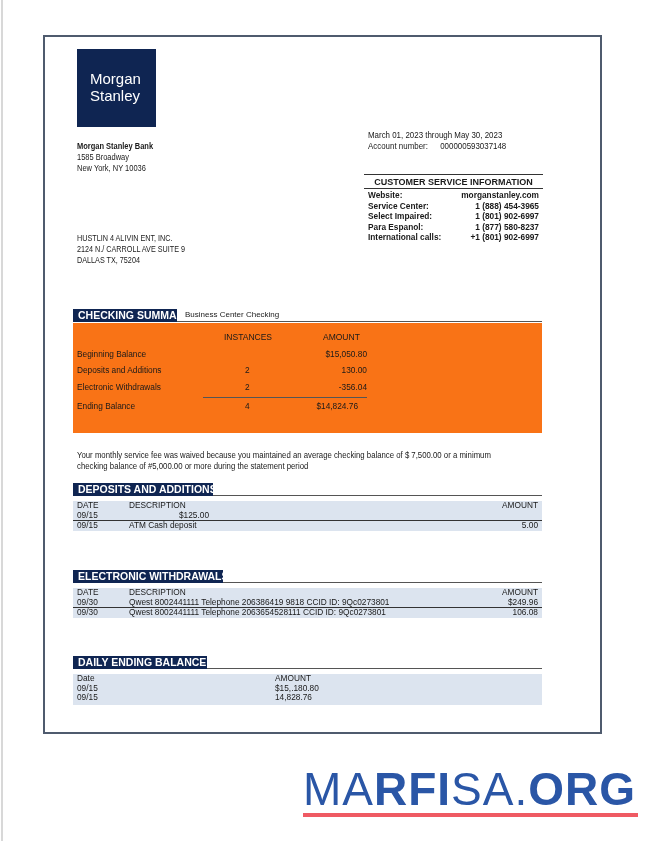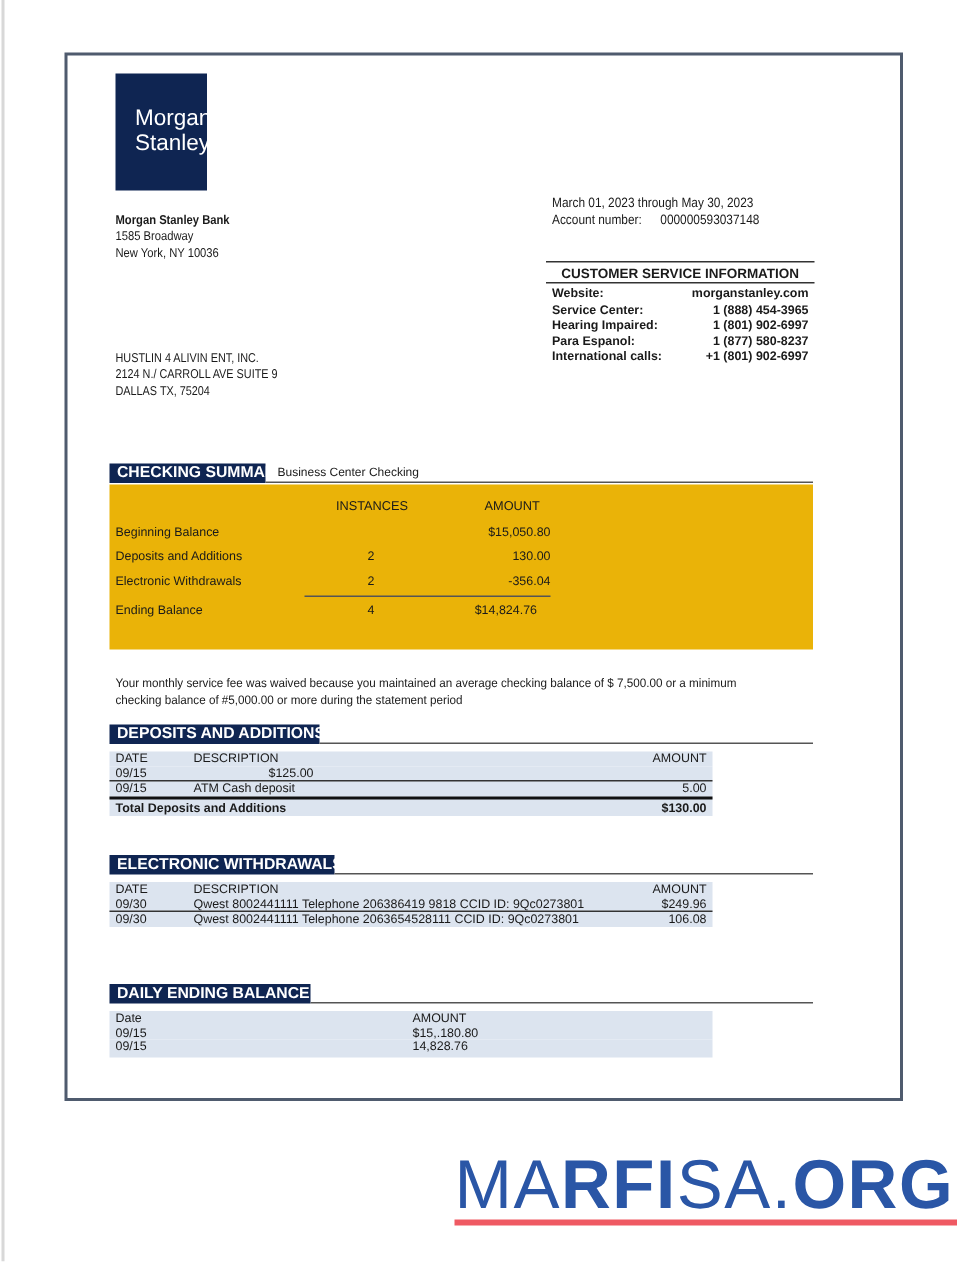--- a/index.html
+++ b/index.html
@@ -1,44 +1,44 @@
 <!DOCTYPE html>
 <html><head>
   <meta charset="utf-8">
   <style>
     * { box-sizing: border-box; margin: 0; padding: 0; }
     html, body { width: 651px; height: 841px; background: #ffffff; overflow: hidden; }
     body { position: relative; font-family: "Liberation Sans", sans-serif; color: #1a1a1a; }
     .left-edge { position: absolute; left: 1px; top: 0; width: 2px; height: 841px; background: #d8d8d8; }
     .frame { position: absolute; left: 43px; top: 35px; width: 559px; height: 699px; border: 2px solid #4f5b6e; background: #fff; }
-    .logo { position: absolute; left: 77px; top: 49px; width: 61px; height: 78px; background: #0f2552; color: #fff; font-size: 15px; line-height: 17px; padding-top: 21px; padding-left: 13px; font-family: "Liberation Sans", sans-serif; }
+    .logo { position: absolute; left: 77px; top: 49px; width: 79px; height: 78px; background: #0f2552; color: #fff; font-size: 15px; line-height: 17px; padding-top: 21px; padding-left: 13px; font-family: "Liberation Sans", sans-serif; }
     .bank-addr { position: absolute; left: 77px; top: 141px; font-size: 8.5px; line-height: 11px; transform: scaleX(0.88); transform-origin: left top; }
     .bank-addr .b { font-weight: bold; }
     .period { position: absolute; left: 368px; top: 130px; font-size: 9px; line-height: 11px; transform: scaleX(0.88); transform-origin: left top; white-space: nowrap; }
     .period .acct-num { margin-left: 14px; }
     .csi { position: absolute; left: 364px; top: 174px; width: 179px; }
     .csi-title { border-top: 1.5px solid #333; border-bottom: 1.5px solid #333; text-align: center; font-size: 9px; font-weight: bold; line-height: 12px; padding-top: 1px; letter-spacing: 0; }
     .csi-row { display: flex; justify-content: space-between; font-size: 8.3px; font-weight: bold; line-height: 10.5px; padding: 0 4px 0 4px; }
     .csi-rows { padding-top: 1px; }
     .cust-addr { position: absolute; left: 77px; top: 233px; font-size: 8.5px; line-height: 11px; transform: scaleX(0.85); transform-origin: left top; white-space: nowrap; }
 
     .sec-head { position: absolute; display: flex; align-items: flex-end; }
     .sec-tag { background: #0f2552; color: #fff; font-weight: bold; font-size: 10.5px; line-height: 13px; padding: 0 5px; white-space: nowrap; }
     .sec-line { flex: 1; border-bottom: 1px solid #555; height: 13px; }
     .sec-sub { font-size: 8px; padding-left: 8px; line-height: 12px; flex: 1; border-bottom: 1.5px solid #555; }
 
-    .summary-box { position: absolute; left: 73px; top: 323px; width: 469px; height: 110px; background: #eab308; font-size: 8.5px; }
+    .summary-box { position: absolute; left: 73px; top: 323px; width: 469px; height: 110px; background: #f97316; font-size: 8.5px; }
     .sum-col-head { position: absolute; top: 9px; font-size: 8.5px; }
     .sum-row { position: absolute; left: 4px; width: 300px; font-size: 8.3px; }
     .sum-row span { position: absolute; white-space: nowrap; }
     .sum-divider { position: absolute; left: 130px; top: 74px; width: 164px; border-top: 1px solid #555; }
 
     .note { position: absolute; left: 77px; top: 451px; width: 470px; font-size: 8.2px; line-height: 10.5px; transform: scaleX(0.95); transform-origin: left top; }
 
-    .tx-box { position: absolute; left: 73px; width: 402px; font-size: 8.3px; }
+    .tx-box { position: absolute; left: 73px; width: 469px; font-size: 8.3px; }
     .tx-row { display: flex; line-height: 9.5px; padding: 0 4px; background: #dce4ef; }
     .tx-row .c-date { width: 52px; }
     .tx-row .c-desc { flex: 1; }
     .tx-row .c-amt { width: 80px; text-align: right; }
     .tx-row.sep { border-top: 1px solid #333; }
     .tx-row.total { border-top: 2px solid #111; font-weight: bold; line-height: 11px; }
     .tx-row.total.normal-amt .c-amt { font-weight: normal; }
 
     .deb-row { display: flex; line-height: 9.5px; padding: 0 4px; background: #dce4ef; font-size: 8.3px; }
     .deb-row .c-date { width: 198px; }
@@ -75,21 +75,21 @@
   <div class="csi-rows">
     <div class="csi-row">
         <span>Website:</span>
         <span>morganstanley.com</span>
       </div>
     <div class="csi-row">
         <span>Service Center:</span>
         <span>1 (888) 454-3965</span>
       </div>
     <div class="csi-row">
-        <span>Hearing Impaired:</span>
+        <span>Select Impaired:</span>
         <span>1 (801) 902-6997</span>
       </div>
     <div class="csi-row">
         <span>Para Espanol:</span>
         <span>1 (877) 580-8237</span>
       </div>
     <div class="csi-row">
         <span>International calls:</span>
         <span>+1 (801) 902-6997</span>
       </div>
@@ -147,24 +147,20 @@
   </div>
   <div class="tx-row">
     <span class="c-date">09/15</span>
     <span class="c-amt">$125.00</span>
   </div>
   <div class="tx-row sep">
     <span class="c-date">09/15</span>
     <span class="c-desc">ATM Cash deposit</span>
     <span class="c-amt">5.00</span>
   </div>
-  <div class="tx-row total">
-    <span class="c-desc">Total Deposits and Additions</span>
-    <span class="c-amt">$130.00</span>
-  </div>
 </div>
 
 <div class="sec-head" style="left:73px; top:570px; width:469px;">
   <div class="sec-tag" style="width:150px;">ELECTRONIC WITHDRAWALS</div>
   <div class="sec-line"></div>
 </div>
 <div class="tx-box" style="top:588px;">
   <div class="tx-row">
     <span class="c-date">DATE</span>
     <span class="c-desc">DESCRIPTION</span>

